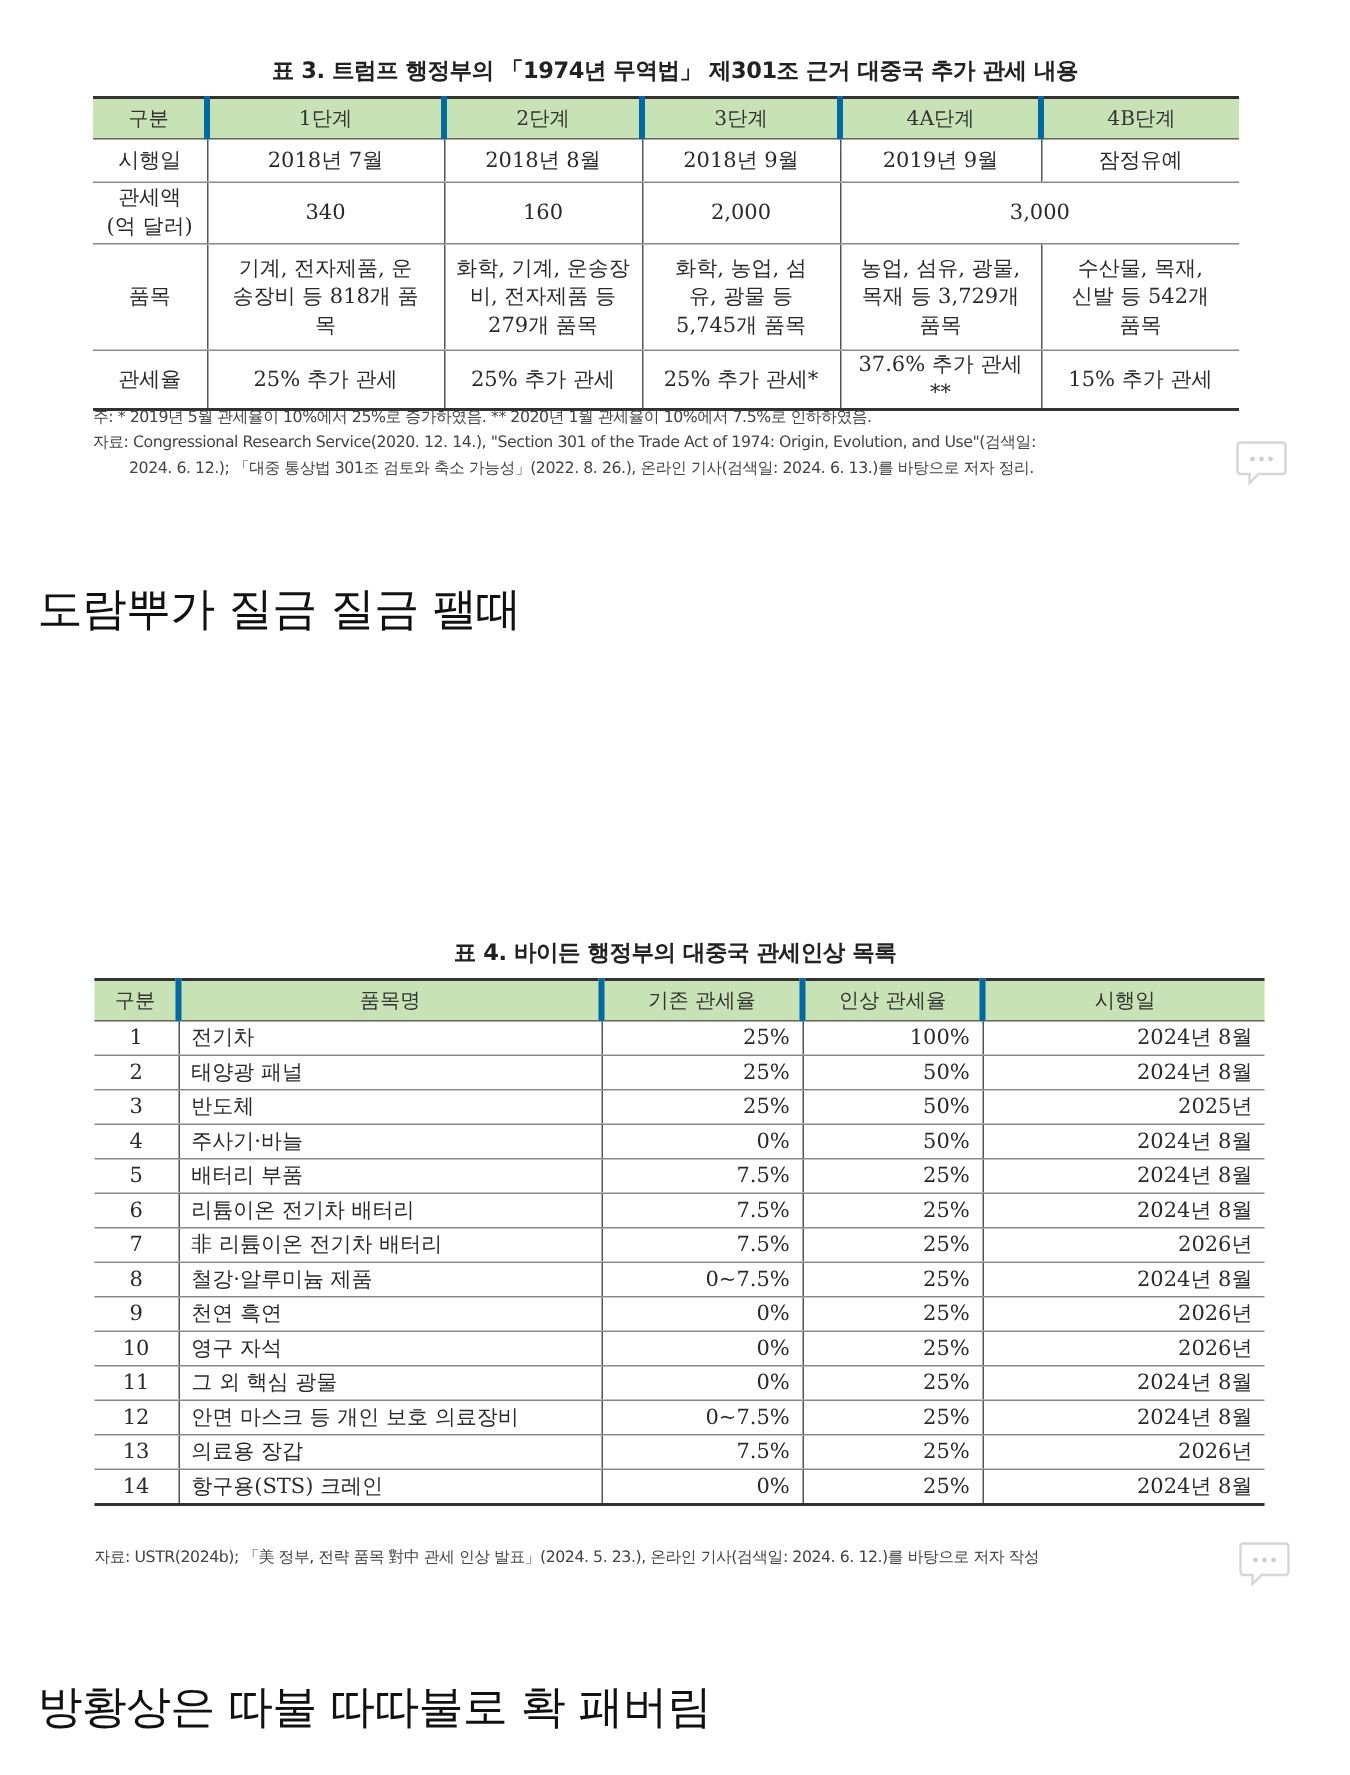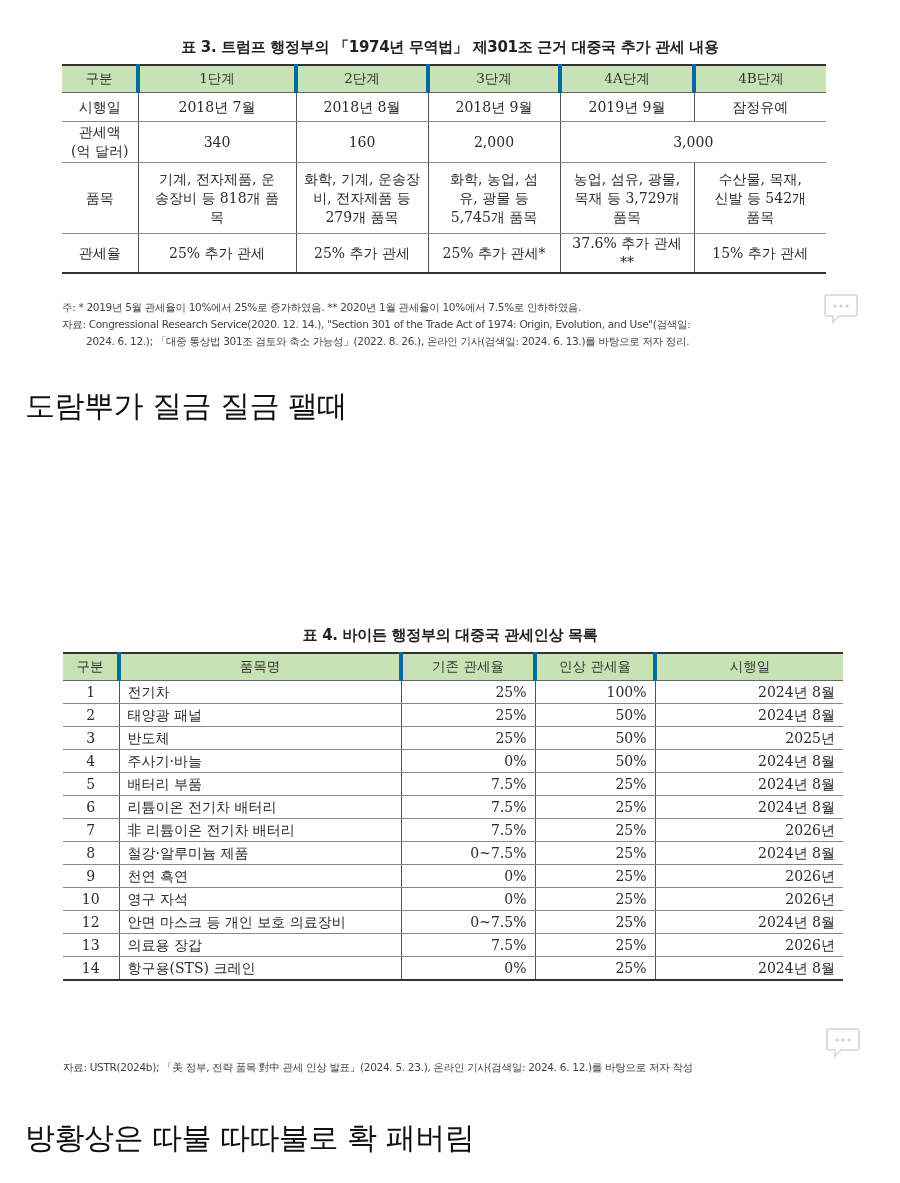--- a/index.html
+++ b/index.html
@@ -34,21 +34,21 @@
     #t3 td { height: 28px; }
     #t3 tr.tall td { height: 70px; }
     #t3 tr.mid td { height: 40px; }
     #t4 { left: 63px; top: 652px; width: 780px; }
     #t4 td { height: 22px; padding: 0 8px; font-size: 14px; }
     #t4 td.num { text-align: center; }
     #t4 td.name { text-align: left; }
     #t4 td.r { text-align: right; }
     .note {
       position: absolute; font-family: "DejaVu Sans", "Liberation Sans", sans-serif;
-      font-size: 10.5px; color: #444; line-height: 17px; letter-spacing: -0.3px; margin-top: 29px;
+      font-size: 10.5px; color: #444; line-height: 17px; letter-spacing: -0.3px;
     }
     .note .indent { padding-left: 24px; display: block; }
     .caption {
       position: absolute; left: 25px;
       font-family: "DejaVu Sans", "Liberation Sans", sans-serif;
       font-size: 30px; color: #111; letter-spacing: -0.5px;
     }
     .comment-btn {
       position: absolute; width: 36px; height: 34px; cursor: pointer;
     }
@@ -216,20 +216,27 @@
         <td class="r">2026년</td>
       </tr>
   <tr>
         <td class="num">10</td>
         <td class="name">영구 자석</td>
         <td class="r">0%</td>
         <td class="r">25%</td>
         <td class="r">2026년</td>
       </tr>
   <tr>
+        <td class="num">11</td>
+        <td class="name">그 외 핵심 광물</td>
+        <td class="r">0%</td>
+        <td class="r">25%</td>
+        <td class="r">2024년 8월</td>
+      </tr>
+  <tr>
         <td class="num">12</td>
         <td class="name">안면 마스크 등 개인 보호 의료장비</td>
         <td class="r">0~7.5%</td>
         <td class="r">25%</td>
         <td class="r">2024년 8월</td>
       </tr>
   <tr>
         <td class="num">13</td>
         <td class="name">의료용 장갑</td>
         <td class="r">7.5%</td>

